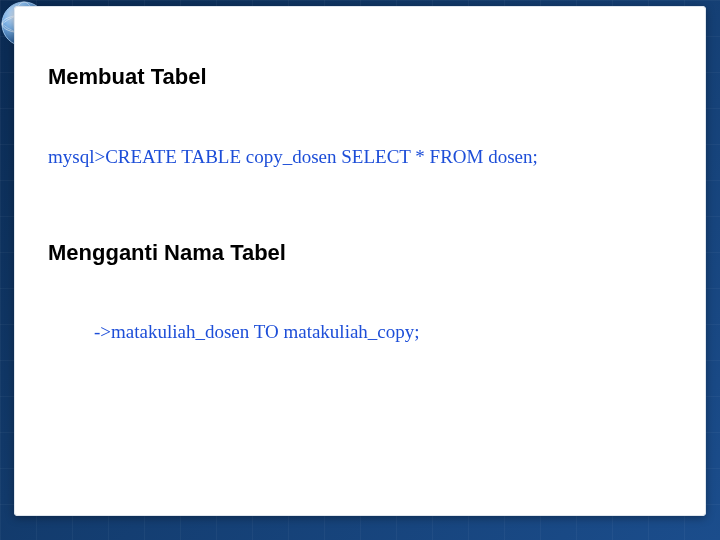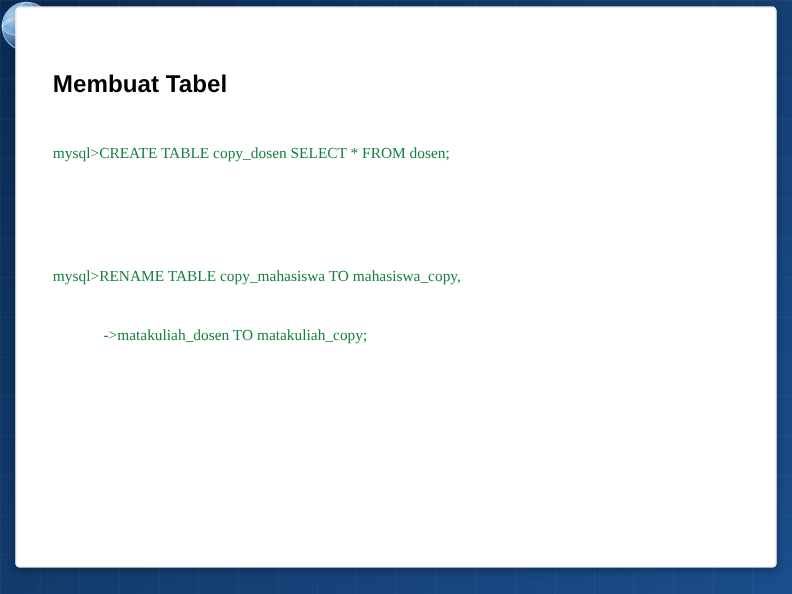--- a/index.html
+++ b/index.html
@@ -37,22 +37,22 @@
     padding: 58px 34px 48px 34px;
   }
   .section-title {
     font-weight: 700;
     font-size: 22px;
     color: #000;
     margin-bottom: 6px;
   }
   .code-block {
     font-family: "Times New Roman", Times, serif;
-    font-size: 14px;
-    color: #15803d;
+    font-size: 19px;
+    color: #1d4ed8;
     line-height: 1.28;
     margin-bottom: 22px;
     white-space: pre-wrap;
   }
   .code-line { display: block; }
   .indent { padding-left: 46px; }
 </style>
 </head>
 <body>
 
@@ -75,18 +75,18 @@
   </svg>
 </div>
 
 <div class="slide">
 
   <div class="section-title">Membuat Tabel</div>
   <div class="code-block">
     <span class="code-line">mysql&gt;CREATE TABLE copy_dosen SELECT * FROM dosen;</span>
   </div>
 
+  <div class="section-title">Mengganti Nama Tabel</div>
   <div class="code-block">
-    <span class="code-line">mysql&gt;RENAME TABLE copy_mahasiswa TO mahasiswa_copy,</span>
     <span class="code-line indent">-&gt;matakuliah_dosen TO matakuliah_copy;</span>
   </div>
 
 </div>
 
 </body></html>

